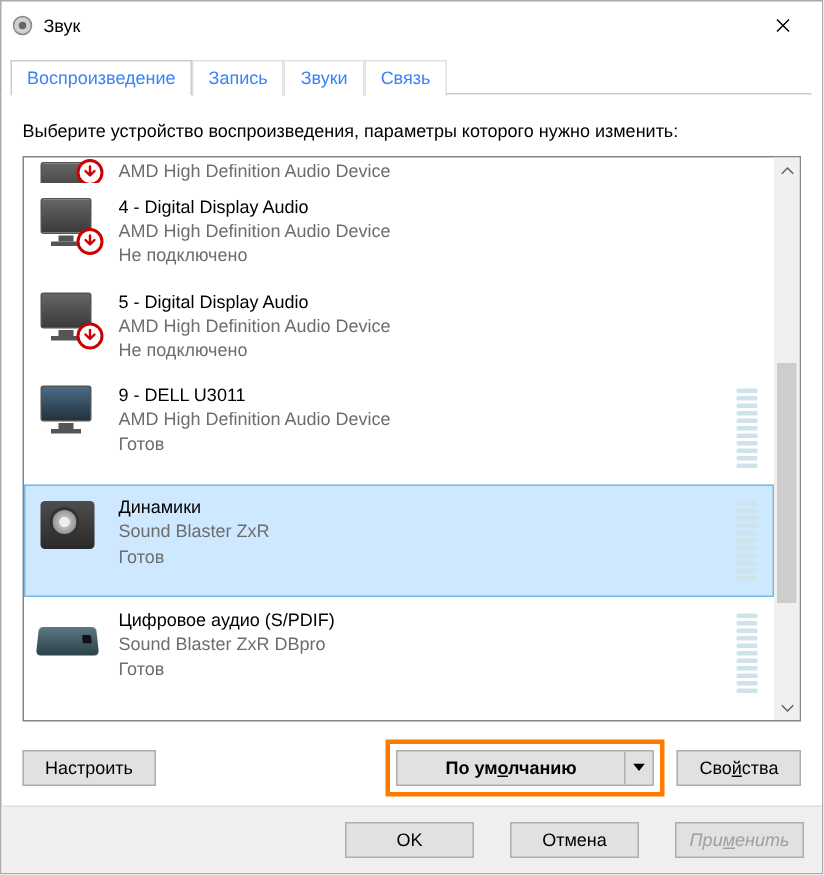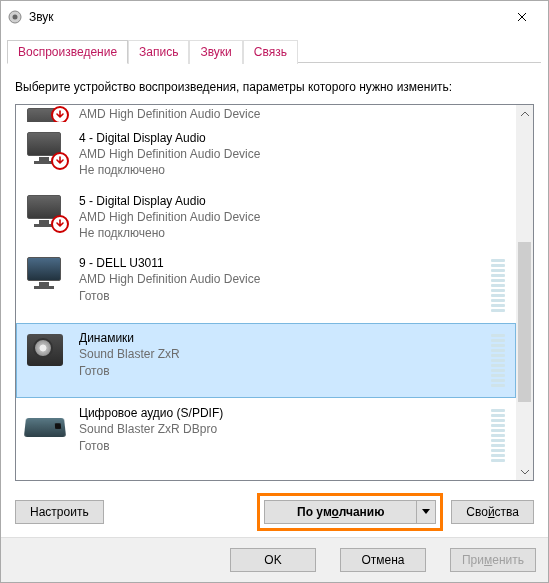--- a/index.html
+++ b/index.html
@@ -4,21 +4,21 @@
 <style>
   * { box-sizing: border-box; font-family: "Segoe UI", Tahoma, sans-serif; font-size: 12px; }
   body { margin: 0; background: #fff; }
   .window { width: 549px; height: 583px; border: 1px solid #aaa; background: #fff; display: flex; flex-direction: column; }
   .titlebar { height: 32px; display: flex; align-items: center; padding: 0 6px; }
   .title-icon { width: 16px; height: 16px; margin-right: 6px; }
   .title-text { flex: 1; font-size: 12px; color: #000; }
   .close-btn { width: 40px; height: 28px; display: flex; align-items: center; justify-content: center; cursor: pointer; }
   .close-btn svg { width: 10px; height: 10px; }
   .tabstrip { display: flex; padding: 6px 6px 0 6px; border-bottom: 1px solid #fff; position: relative; }
-  .tab { padding: 4px 10px; border: 1px solid #ccc; border-bottom: none; background: #fff; margin-right: 0; cursor: pointer; color: #be185d; position: relative; top: 1px; }
+  .tab { padding: 4px 10px; border: 1px solid #ccc; border-bottom: none; background: #fff; margin-right: 0; cursor: pointer; color: #3b82f6; position: relative; top: 1px; }
   .tab.active { border-bottom: 1px solid #fff; z-index: 2; }
   .tab:not(.active) { background: #fff; border-color: #e0e0e0; }
   .tab-underline { position: absolute; left: 7px; right: 7px; bottom: 0; height: 1px; background: #ccc; }
   .content { flex: 1; padding: 10px 14px 6px 14px; display: flex; flex-direction: column; }
   .instruction { margin: 6px 0 10px 0; color: #000; }
   .listbox { flex: 1; border: 1px solid #828790; background: #fff; position: relative; overflow: hidden; display: flex; }
   .list-scroll { flex: 1; overflow: hidden; }
   .scrollbar { width: 17px; background: #f0f0f0; display: flex; flex-direction: column; }
   .scroll-btn { height: 17px; display: flex; align-items: center; justify-content: center; background: #f0f0f0; cursor: pointer; }
   .scroll-track { flex: 1; background: #f0f0f0; position: relative; }
@@ -41,21 +41,21 @@
   .dev-sub { color: #6d6d6d; }
   .dev-status { color: #6d6d6d; }
   .level-meter { width: 14px; margin-left: 6px; margin-right: 4px; align-self: stretch; display: flex; flex-direction: column; justify-content: flex-end; gap: 2px; padding: 4px 0; }
   .level-bar { height: 3px; background: #cfe3ea; border-radius: 1px; }
   .cut-row { height: 18px; overflow: hidden; padding-top:0; padding-bottom:0; min-height:0;}
   .cut-row .dev-name { color:#6d6d6d; white-space:nowrap;}
   .cut-row .device-icon{height:18px;}
   .cut-row .device-text{justify-content:flex-end;}
   .btn-row { display: flex; margin-top: 12px; align-items: center; }
   .win-btn { height: 24px; padding: 0 14px; background: #e1e1e1; border: 1px solid #adadad; cursor: pointer; color: #000; display: inline-flex; align-items: center; justify-content: center; }
-  .win-btn.disabled { color: #a0a0a0; cursor: default; }
+  .win-btn.disabled { color: #a0a0a0; cursor: default; font-style: italic; }
   .spacer { flex: 1; }
   .default-wrap { border: 3px solid #ff7a00; padding: 4px; margin: 0 8px; display: flex; }
   .default-btn { height: 24px; width: 172px; background: #e1e1e1; border: 1px solid #adadad; display: flex; align-items: center; font-weight: bold; }
   .default-main { flex: 1; text-align: center; border-right: 1px solid #adadad; height: 100%; display:flex; align-items:center; justify-content:center; cursor:pointer; }
   .default-drop { width: 18px; display: flex; align-items: center; justify-content: center; cursor:pointer;}
   .dialog-buttons { border-top: 1px solid #dfdfdf; background: #f0f0f0; padding: 10px 12px; display: flex; justify-content: flex-end; gap: 24px; }
   .dialog-buttons .win-btn { width: 86px; padding:0; }
   .underline-char { text-decoration: underline; }
 </style>
 </head>

